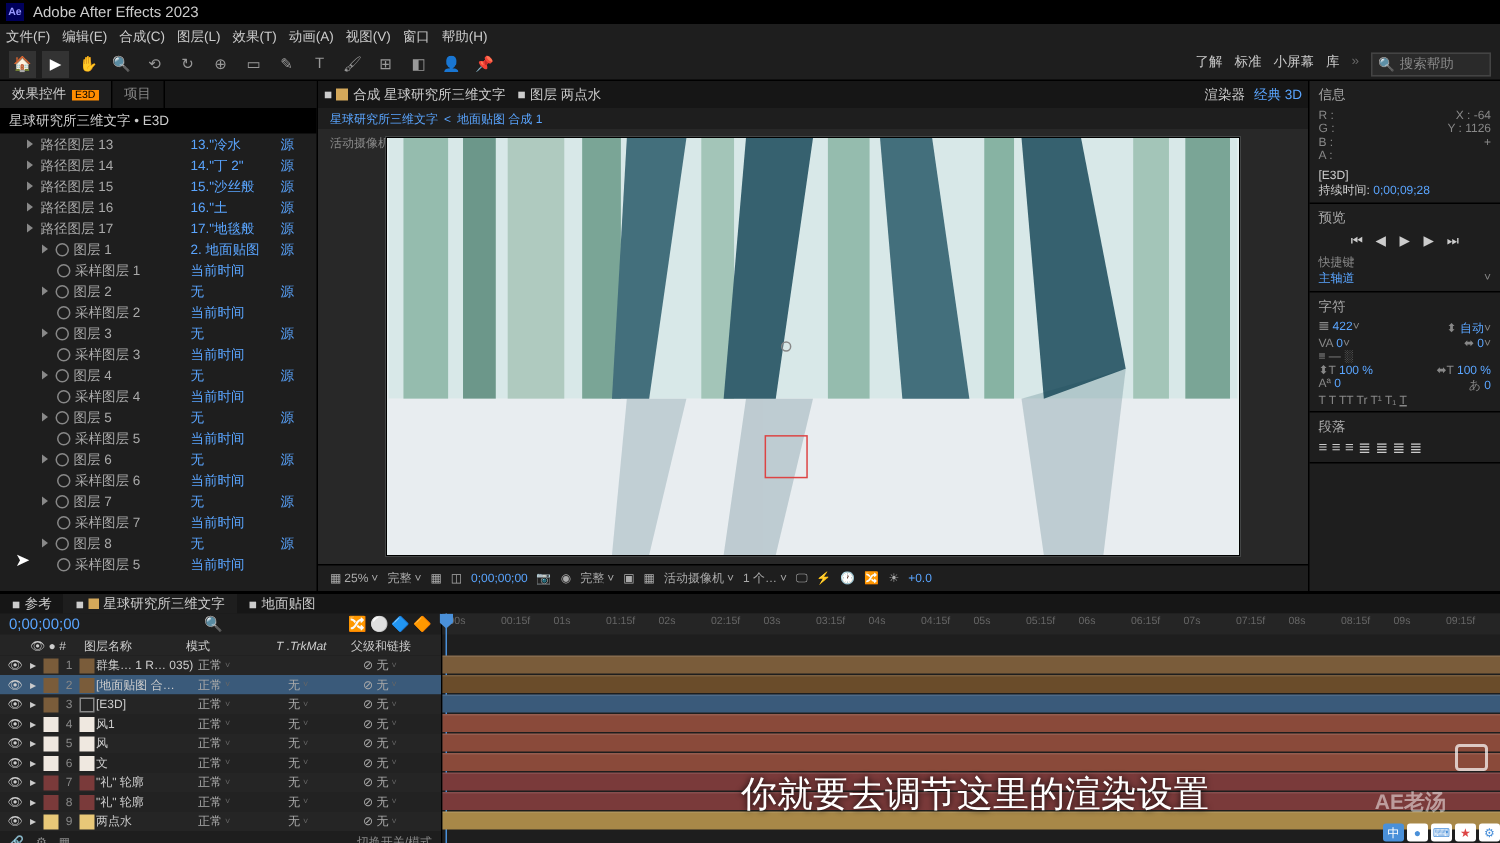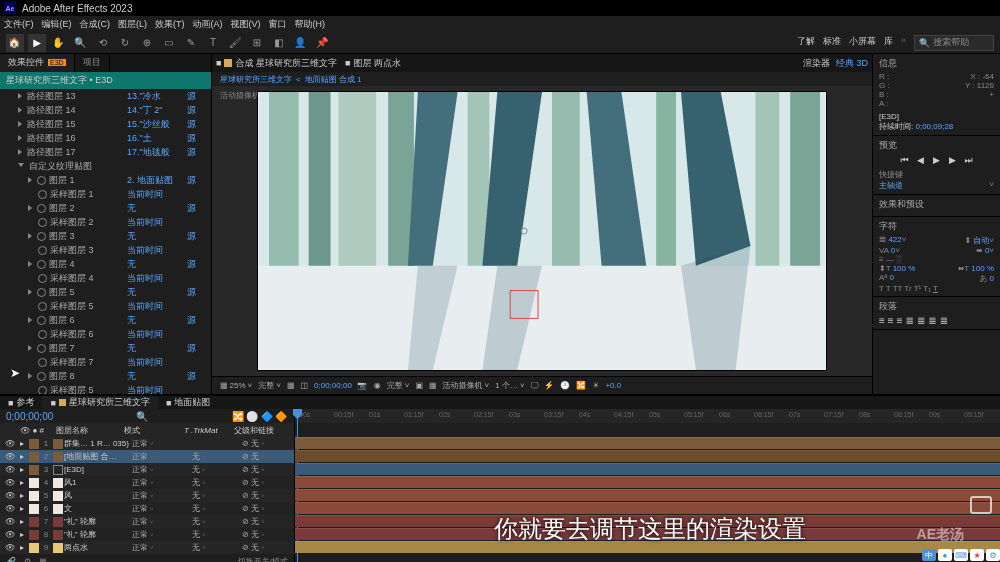--- a/index.html
+++ b/index.html
@@ -12,21 +12,21 @@
 .tool-btn { width: 18px; height: 18px; display: flex; align-items: center; justify-content: center; color: #999; cursor: pointer; }
 .tool-btn.active { background: #333; color: #fff; }
 .toolbar-right { margin-left: auto; display: flex; gap: 8px; font-size: 9px; align-items: flex-start; }
 .search-box { background: #2a2a2a; border: 1px solid #444; height: 16px; width: 80px; padding: 0 4px; color: #888; display: flex; align-items: center; }
 .main-area { display: flex; height: 340px; }
 .left-panel { width: 212px; background: #1e1e1e; border-right: 1px solid #000; display: flex; flex-direction: column; }
 .panel-tabs { display: flex; background: #161616; height: 18px; font-size: 9px; }
 .panel-tab { padding: 2px 8px; color: #888; border-right: 1px solid #000; }
 .panel-tab.active { background: #1e1e1e; color: #ccc; }
 .badge-e3d { background: #ff8c00; color: #000; font-size: 7px; padding: 0 2px; margin-left: 4px; }
-.fx-header { background: #0f766e; padding: 2px 6px; font-size: 9px; display: flex; align-items: center; gap: 4px; }
+.fx-header { background: #000000; padding: 2px 6px; font-size: 9px; display: flex; align-items: center; gap: 4px; }
 .prop-list { flex: 1; overflow: hidden; font-size: 9px; }
 .prop-row { display: flex; height: 14px; align-items: center; padding: 0 4px; }
 .prop-label { flex: 1; display: flex; align-items: center; gap: 3px; color: #aaa; }
 .prop-value { width: 64px; color: #5aa5ff; text-align: left; padding-left: 4px; }
 .prop-extra { width: 20px; color: #5aa5ff; }
 .tri { display: inline-block; width: 0; height: 0; border-top: 3px solid transparent; border-bottom: 3px solid transparent; border-left: 4px solid #888; margin-right: 2px; }
 .tri.open { border-left: none; border-top: 4px solid #888; border-left: 3px solid transparent; border-right: 3px solid transparent; }
 .stopwatch { width: 9px; height: 9px; border: 1px solid #888; border-radius: 50%; display: inline-block; }
 .indent1 { padding-left: 14px; }
 .indent2 { padding-left: 24px; }
@@ -182,28 +182,20 @@
         </div>
         <div class="prop-row">
           <div class="prop-label indent1">
             <span class="tri"></span>
             <span>路径图层 17</span>
           </div>
           <div class="prop-value">17."地毯般</div>
           <div class="prop-extra">源</div>
         </div>
         <div class="prop-row">
-          <div class="prop-label indent1">
-            <span class="tri open"></span>
-            <span>自定义纹理贴图</span>
-          </div>
-          <div class="prop-value"></div>
-          <div class="prop-extra"></div>
-        </div>
-        <div class="prop-row">
           <div class="prop-label indent2">
             <span class="tri"></span>
             <span class="stopwatch"></span>
             <span>图层 1</span>
           </div>
           <div class="prop-value">2. 地面贴图</div>
           <div class="prop-extra">源</div>
         </div>
         <div class="prop-row">
           <div class="prop-label indent3">
@@ -434,23 +426,20 @@
       </div>
       <div class="rp-row" style="margin-top:3px">
           <span>快捷键</span>
         </div>
       <div class="rp-row">
           <span style="color:#5aa5ff">主轴道</span>
           <span>˅</span>
         </div>
     </div>
     <div class="rp-section">
-      <div class="rp-title">效果和预设</div>
-    </div>
-    <div class="rp-section">
       <div class="rp-title">字符</div>
       <div class="rp-row">
           <span>𝌆 <span class="num-input">422</span>˅</span>
           <span>⬍ <span style="color:#5aa5ff">自动</span>˅</span>
         </div>
       <div class="rp-row">
           <span>VA <span class="num-input">0</span>˅</span>
           <span>⬌ <span class="num-input">0</span>˅</span>
         </div>
       <div class="rp-row">

